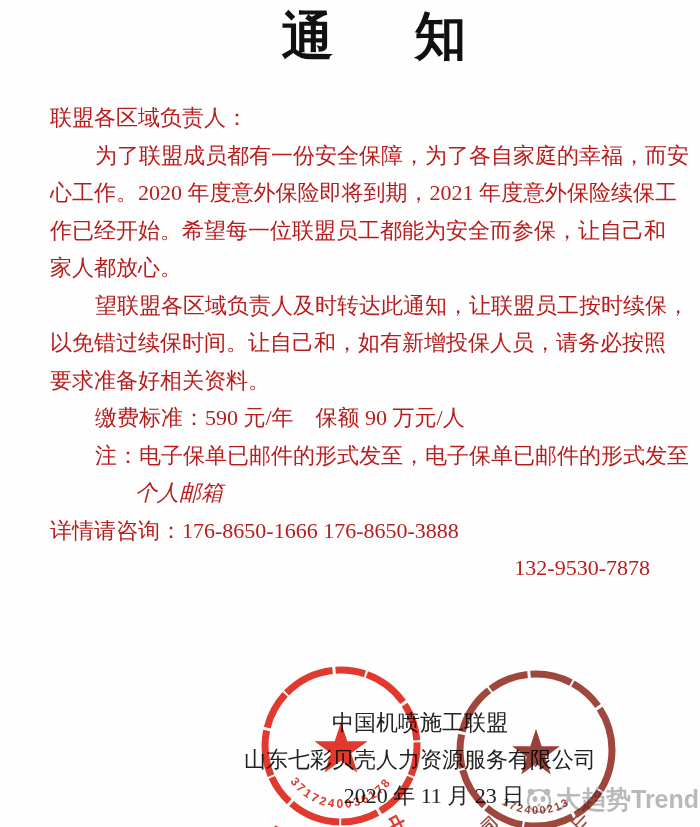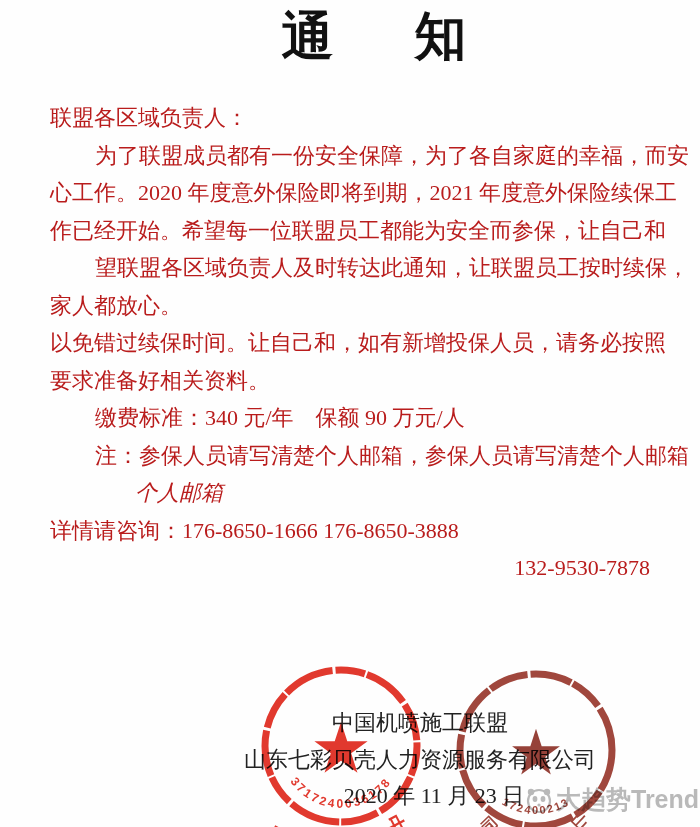--- a/index.html
+++ b/index.html
@@ -55,26 +55,26 @@
   <div class="title">
     <span class="tchar">通</span>
     <span class="tchar">知</span>
   </div>
 
   <div class="body-block">
     <div class="line">联盟各区域负责人：</div>
     <div class="line ind2">为了联盟成员都有一份安全保障，为了各自家庭的幸福，而安</div>
     <div class="line">心工作。2020 年度意外保险即将到期，2021 年度意外保险续保工</div>
     <div class="line">作已经开始。希望每一位联盟员工都能为安全而参保，让自己和</div>
+    <div class="line">家人都放心。</div>
     <div class="line ind2">望联盟各区域负责人及时转达此通知，让联盟员工按时续保，</div>
-    <div class="line">家人都放心。</div>
     <div class="line">以免错过续保时间。让自己和，如有新增投保人员，请务必按照</div>
     <div class="line">要求准备好相关资料。</div>
-    <div class="line ind2">缴费标准：340 元/年　保额 90 万元/人</div>
-    <div class="line ind2">注：参保人员请写清楚个人邮箱，参保人员请写清楚个人邮箱</div>
+    <div class="line ind2">缴费标准：590 元/年　保额 90 万元/人</div>
+    <div class="line ind2">注：电子保单已邮件的形式发至，电子保单已邮件的形式发至</div>
     <div class="line ind4">个人邮箱</div>
     <div class="line">详情请咨询：176-8650-1666  176-8650-3888</div>
     <div class="line ind6">132-9530-7878</div>
   </div>
 
   <div class="signature">
     <div class="sig-line">中国机喷施工联盟</div>
     <div class="sig-line">山东七彩贝壳人力资源服务有限公司</div>
     <div class="sig-line sig-date">2020 年 11 月 23 日</div>
   </div>

